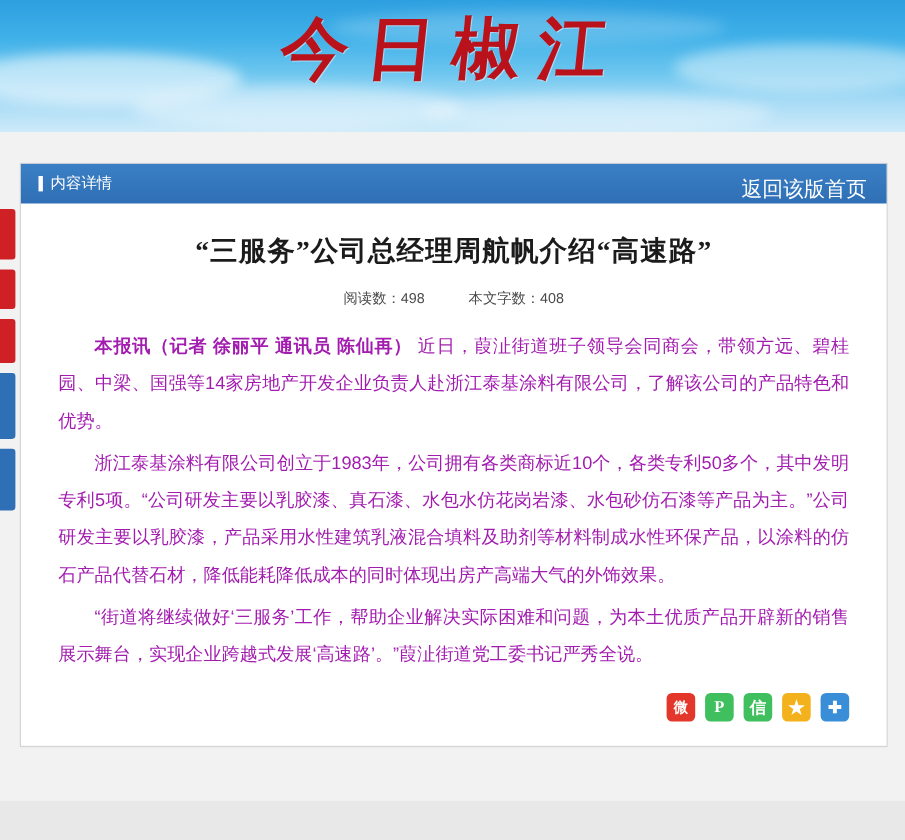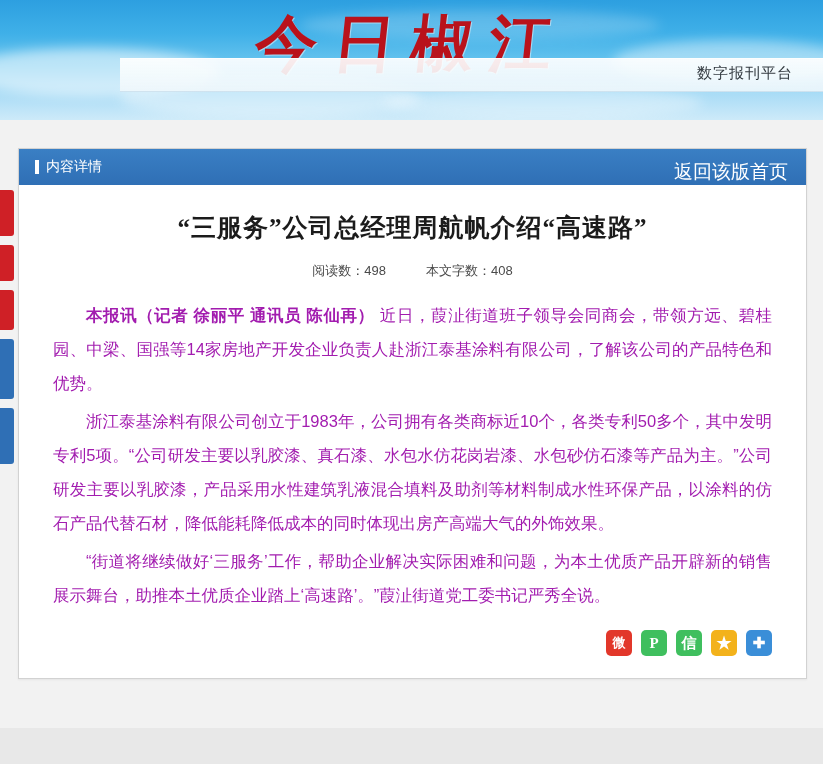--- a/index.html
+++ b/index.html
@@ -215,23 +215,20 @@
 
 <div class="masthead">
   <div class="cloud c1"></div>
   <div class="cloud c2"></div>
   <div class="cloud c3"></div>
   <div class="cloud c4"></div>
   <div class="cloud c5"></div>
 
   <div class="masthead-title">今日椒江</div>
 
-  <div class="platform-bar">
-    <div class="label">数字报刊平台</div>
-  </div>
 </div>
 
 <div class="page-body">
 
   <div class="side-tabs" id="side-tabs">
       <div class="side-tab" style="background: rgb(207, 32, 38); height: 46px;"></div>
       <div class="side-tab" style="background: rgb(207, 32, 38); height: 36px;"></div>
       <div class="side-tab" style="background: rgb(207, 32, 38); height: 40px;"></div>
       <div class="side-tab" style="background: rgb(47, 111, 181); height: 60px;"></div>
       <div class="side-tab" style="background: rgb(47, 111, 181); height: 56px;"></div>
@@ -250,21 +247,21 @@
     <h1 class="article-title">“三服务”公司总经理周航帆介绍“高速路”</h1>
 
     <div class="article-meta">
       <span>阅读数：498</span>
       <span>本文字数：408</span>
     </div>
 
     <div class="article-body" id="article-body">
         <p><span class="lead">本报讯（记者 徐丽平 通讯员 陈仙再）</span>&nbsp;<span>近日，葭沚街道班子领导会同商会，带领方远、碧桂园、中梁、国强等14家房地产开发企业负责人赴浙江泰基涂料有限公司，了解该公司的产品特色和优势。</span></p>
         <p><span>浙江泰基涂料有限公司创立于1983年，公司拥有各类商标近10个，各类专利50多个，其中发明专利5项。“公司研发主要以乳胶漆、真石漆、水包水仿花岗岩漆、水包砂仿石漆等产品为主。”公司研发主要以乳胶漆，产品采用水性建筑乳液混合填料及助剂等材料制成水性环保产品，以涂料的仿石产品代替石材，降低能耗降低成本的同时体现出房产高端大气的外饰效果。</span></p>
-        <p><span>“街道将继续做好‘三服务’工作，帮助企业解决实际困难和问题，为本土优质产品开辟新的销售展示舞台，助推本土优质企业踏上‘高速路’。”葭沚街道党工委书记严秀全说。</span></p>
+        <p><span>“街道将继续做好‘三服务’工作，帮助企业解决实际困难和问题，为本土优质产品开辟新的销售展示舞台，实现企业跨越式发展‘高速路’。”葭沚街道党工委书记严秀全说。</span></p>
       </div>
 
     <div class="share-row" id="share-row">
         <div class="share-icon weibo">微</div>
         <div class="share-icon qzone">P</div>
         <div class="share-icon wechat">信</div>
         <div class="share-icon favorite">★</div>
         <div class="share-icon more">✚</div>
       </div>
   </div>

